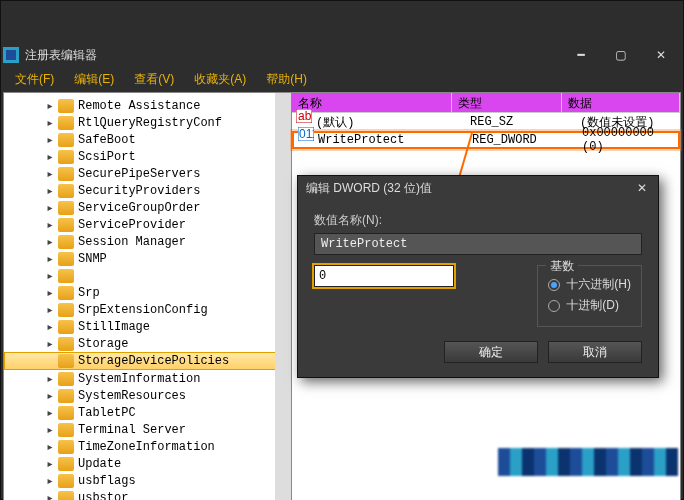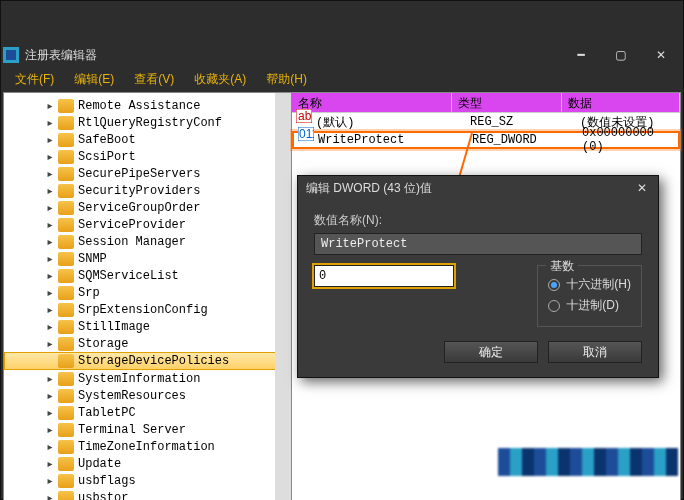--- a/index.html
+++ b/index.html
@@ -127,21 +127,20 @@
             <span class="label">Session Manager</span>
           </div>
           <div class="tree-row">
             <span class="expander">▸</span>
             <span class="folder"></span>
             <span class="label">SNMP</span>
           </div>
           <div class="tree-row">
             <span class="expander">▸</span>
             <span class="folder"></span>
-            <span class="label">SQMServiceList</span>
           </div>
           <div class="tree-row">
             <span class="expander">▸</span>
             <span class="folder"></span>
             <span class="label">Srp</span>
           </div>
           <div class="tree-row">
             <span class="expander">▸</span>
             <span class="folder"></span>
             <span class="label">SrpExtensionConfig</span>
@@ -240,21 +239,21 @@
         <polygon points="118,254 128,240 114,244" fill="#ff6a00"></polygon>
       </svg>
     </div>
   </div>
 
   <div class="statusbar">计算机\HKEY_LOCAL_MACHINE\SYSTEM\CurrentControlSet\Control\StorageDevicePolicies</div>
 </div>
 
 <div class="dialog">
   <div class="dlg-title">
-    <span class="t">编辑 DWORD (43 位)值</span>
+    <span class="t">编辑 DWORD (32 位)值</span>
     <span class="dlg-close">✕</span>
   </div>
   <div class="dlg-body">
     <div class="dlg-label">数值名称(N):</div>
     <div class="ro-field">WriteProtect</div>
     <div class="row2">
       <div class="col-left">
         <input class="val-input focus" value="0" style="">
       </div>
       <div class="group">

